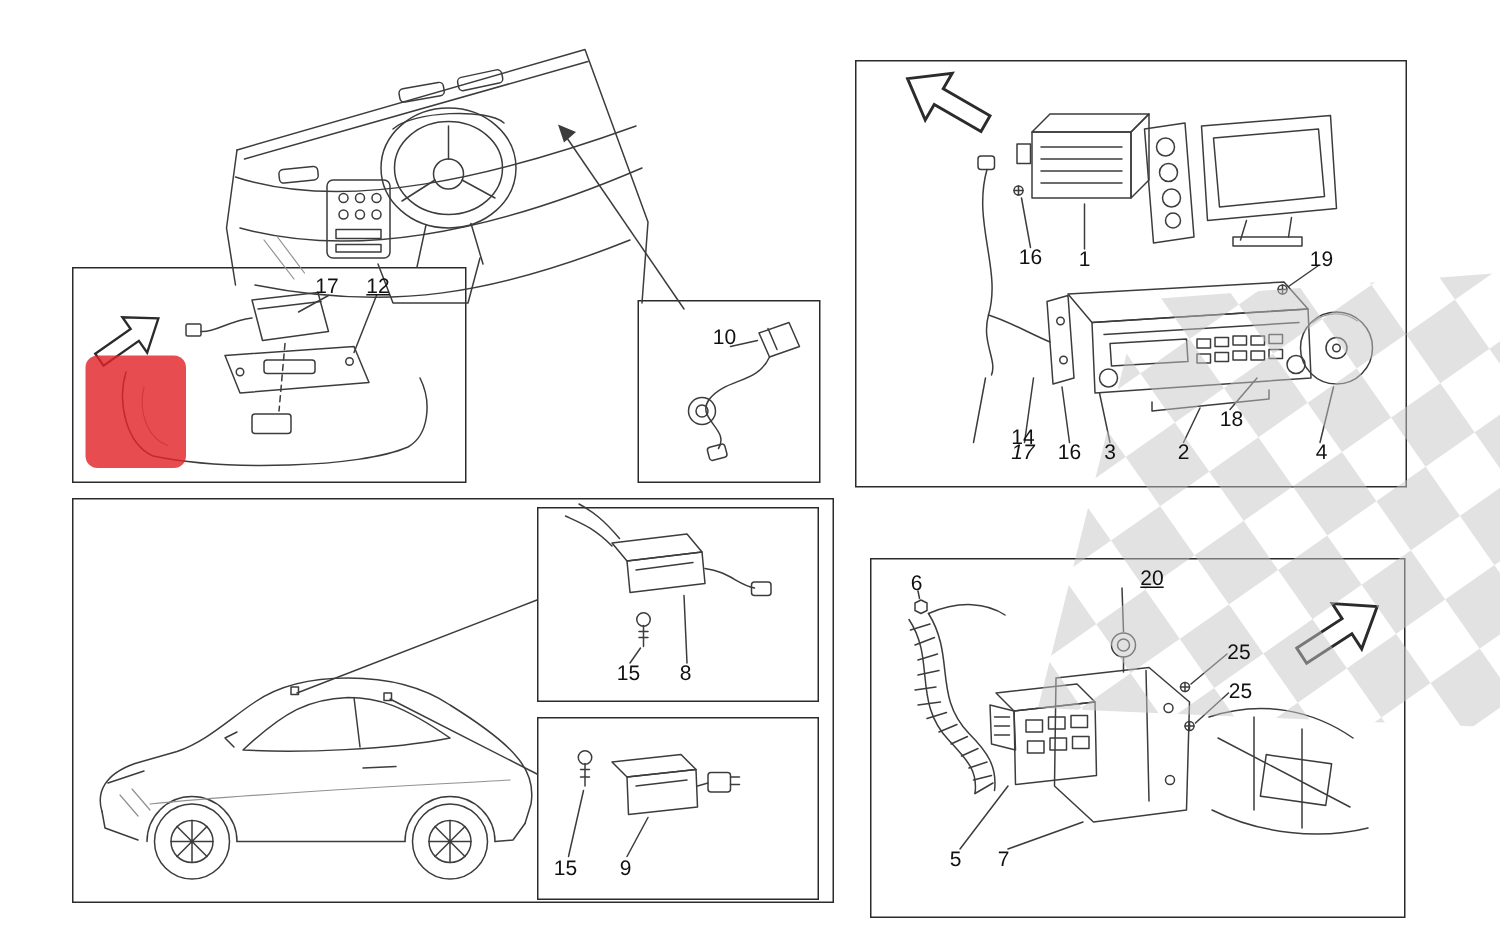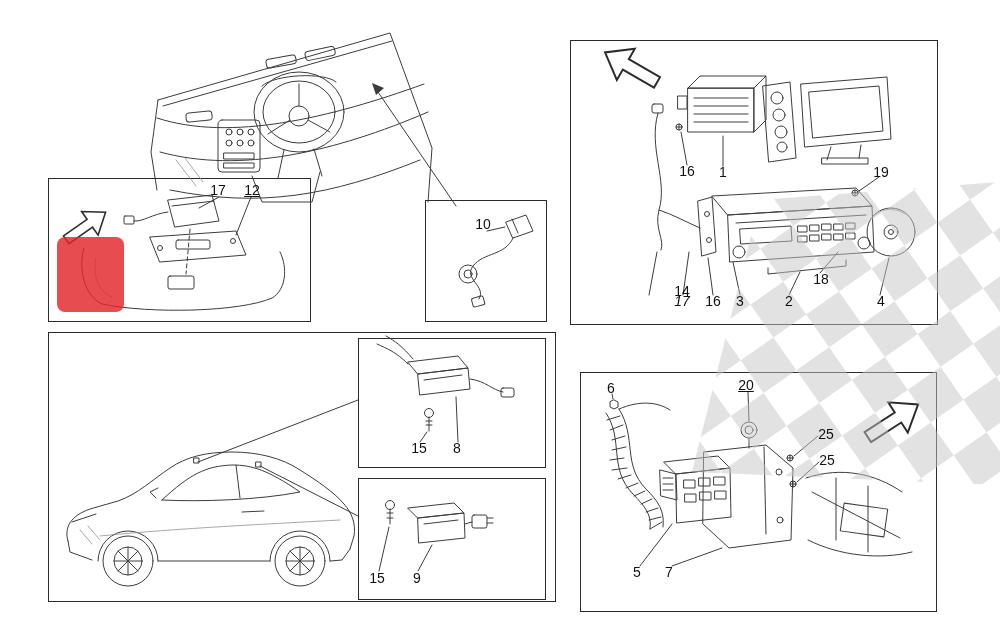--- a/index.html
+++ b/index.html
@@ -288,19 +288,19 @@
   <span class="callout" style="left:713px;top:301px;">16</span>
   <span class="callout" style="left:740px;top:301px;">3</span>
   <span class="callout" style="left:789px;top:301px;">2</span>
   <span class="callout" style="left:821px;top:279px;">18</span>
   <span class="callout" style="left:881px;top:301px;">4</span>
   <span class="callout" style="left:419px;top:448px;">15</span>
   <span class="callout" style="left:457px;top:448px;">8</span>
   <span class="callout" style="left:377px;top:578px;">15</span>
   <span class="callout" style="left:417px;top:578px;">9</span>
   <span class="callout" style="left:611px;top:388px;">6</span>
-  <span class="callout" style="left:746px;top:385px;text-decoration:underline;">20</span>
+  <span class="callout" style="left:768px;top:385px;text-decoration:underline;">20</span>
   <span class="callout" style="left:826px;top:434px;">25</span>
   <span class="callout" style="left:827px;top:460px;">25</span>
   <span class="callout" style="left:637px;top:572px;">5</span>
   <span class="callout" style="left:669px;top:572px;">7</span>
 
 </div>
 
 </body></html>

